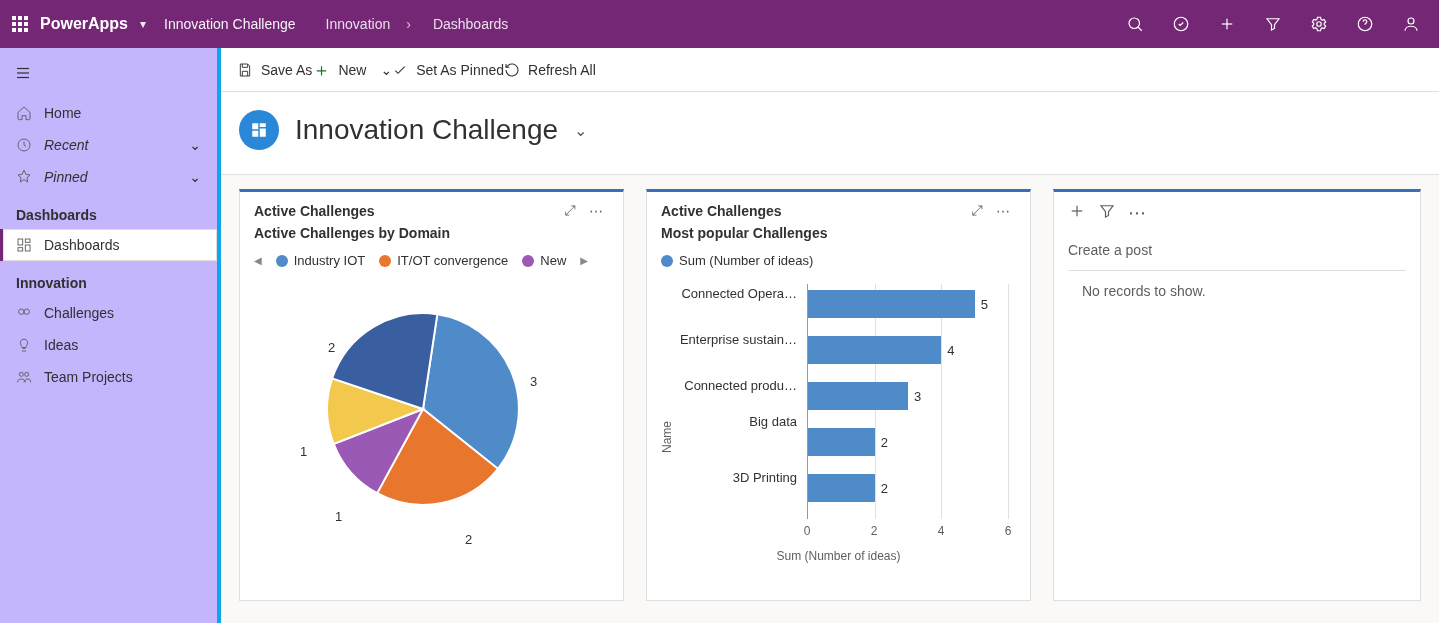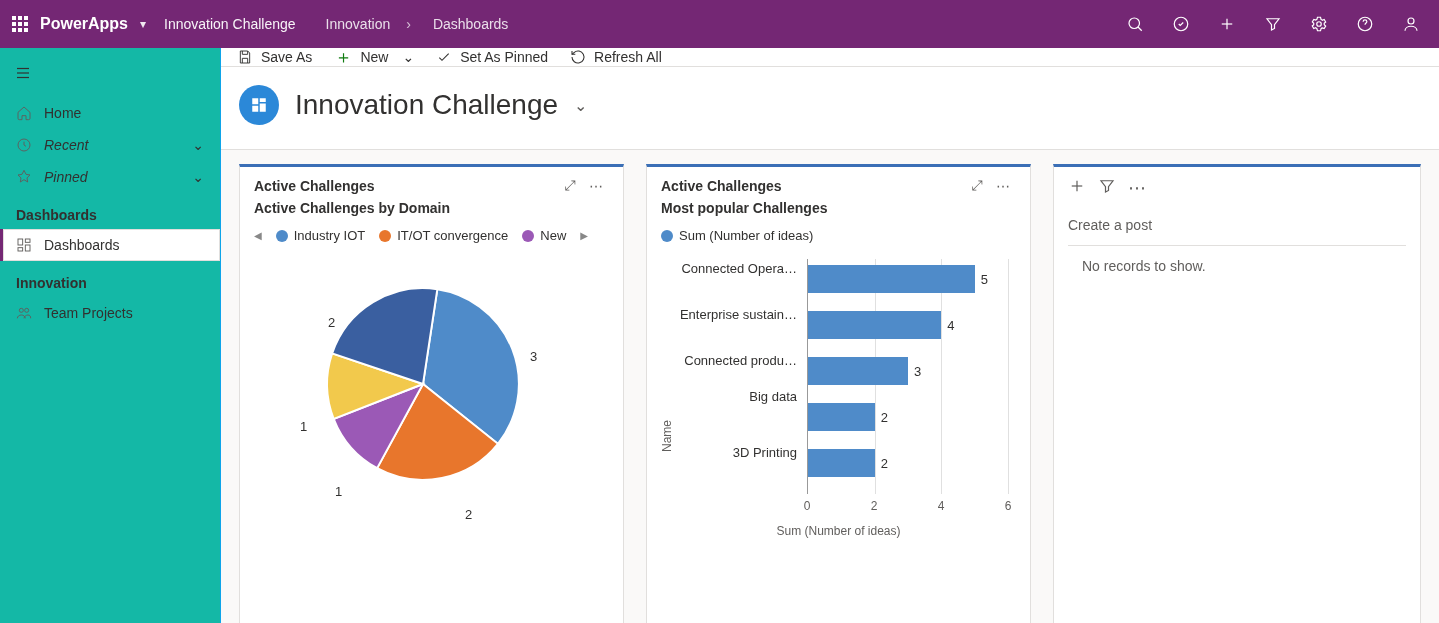--- a/index.html
+++ b/index.html
@@ -32,22 +32,22 @@
   .crumb { font-size:14px; opacity:.95; margin-left:6px; }
   .crumb-sep { opacity:.7; margin:0 4px; }
   .topbar .spacer { flex:1; }
   .top-icons { display:flex; gap:14px; align-items:center; }
   .top-icons svg { width:18px; height:18px; stroke:#fff; fill:none; }
   .top-icon { width:32px; height:32px; display:flex; align-items:center; justify-content:center; cursor:pointer; }
   
   .app { display:flex; height: calc(623px - 48px); }
   .sidebar {
     width: 232px;
-    border-right: 1px solid #0ea5e9;
-    background:#14b8a6;
+    border-right: 4px solid #0ea5e9;
+    background:#c4b5fd;
     display:flex; flex-direction:column;
     padding-top:8px;
   }
   .sb-ham { padding:8px 14px 12px; }
   .sb-ham svg{width:18px;height:18px;stroke:#323130;}
   .sb-item {
     display:flex; align-items:center; gap:12px;
     padding: 8px 16px;
     cursor:pointer;
     color:#323130;
@@ -64,21 +64,21 @@
   .sb-item.active {
     background:#fff;
     border-left:3px solid #742774;
     padding-left:13px;
     box-shadow: 0 0 0 1px #e1dfdd inset;
   }
   
   .content { flex:1; display:flex; flex-direction:column; background:#faf9f8; }
   .cmdbar {
     height:44px; background:#fff; border-bottom:1px solid #e1dfdd;
-    display:flex; align-items:center; gap:22px; padding:0 16px;
+    display:flex; align-items:center; padding:0 16px;
   }
   .cmd { display:flex; align-items:center; gap:8px; cursor:pointer; font-size:14px; }
   .cmd svg { width:16px; height:16px; }
   .new-plus { color:#107c10; font-size:18px; font-weight:400; line-height:1; }
   .page-title-row {
     background:#fff;
     padding: 18px 18px 24px 18px;
     display:flex; align-items:center; gap:16px;
     border-bottom:1px solid #e1dfdd;
   }
@@ -87,21 +87,21 @@
     background:#2b88d8; display:flex; align-items:center; justify-content:center;
     color:#fff;
   }
   .dash-badge svg{width:18px;height:18px;}
   .page-title { font-size:28px; font-weight:400; color:#323130; }
   .pt-chev { font-size:16px; color:#605e5c; cursor:pointer; }
   
   .grid { flex:1; padding:14px 18px; display:flex; gap:22px; align-items:flex-start; }
   .card {
     background:#fff; border:1px solid #e1dfdd;
-    width: 385px; height: 460px;
+    width: 385px; height: 412px;
     display:flex; flex-direction:column;
     border-top: 3px solid #3b6fb6;
   }
   .card.timeline { width: 368px; }
   .card-head {
     padding:10px 14px 4px;
     display:flex; align-items:center;
   }
   .card-head h3 { font-size:14px; font-weight:600; flex:1; }
   .card-head .ico { width:26px; text-align:center; color:#605e5c; cursor:pointer; }
@@ -245,20 +245,33 @@
       <svg viewBox="0 0 24 24" stroke-width="1.4" stroke="#2b88d8">
           <rect x="3" y="3" width="7" height="9"></rect>
           <rect x="14" y="3" width="7" height="5"></rect>
           <rect x="14" y="12" width="7" height="9"></rect>
           <rect x="3" y="16" width="7" height="5"></rect>
         </svg>
       <span>Dashboards</span>
     </div>
 
     <div class="sb-section">Innovation</div>
+    <div class="sb-item">
+      <svg viewBox="0 0 24 24" stroke-width="1.4">
+          <circle cx="8" cy="10" r="4"></circle>
+          <circle cx="16" cy="10" r="4"></circle>
+        </svg>
+      <span>Challenges</span>
+    </div>
+    <div class="sb-item">
+      <svg viewBox="0 0 24 24" stroke-width="1.4">
+          <path d="M9 21h6M10 17h4M12 3a6 6 0 0 0-4 10c1 1 1 2 1 3h6c0-1 0-2 1-3a6 6 0 0 0-4-10z"></path>
+        </svg>
+      <span>Ideas</span>
+    </div>
     <div class="sb-item">
       <svg viewBox="0 0 24 24" stroke-width="1.4">
           <circle cx="8" cy="8" r="3"></circle>
           <circle cx="16" cy="8" r="3"></circle>
           <path d="M2 20c0-3 3-5 6-5s6 2 6 5M12 20c0-3 3-5 6-5s4 2 4 5"></path>
         </svg>
       <span>Team Projects</span>
     </div>
   </div>
 

